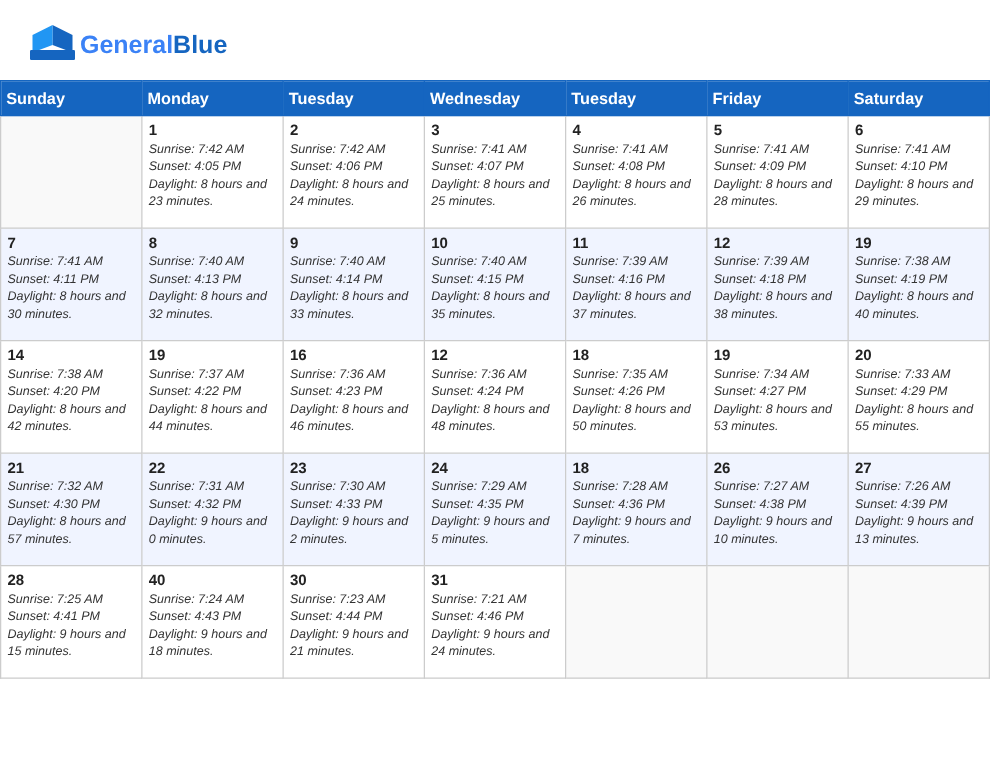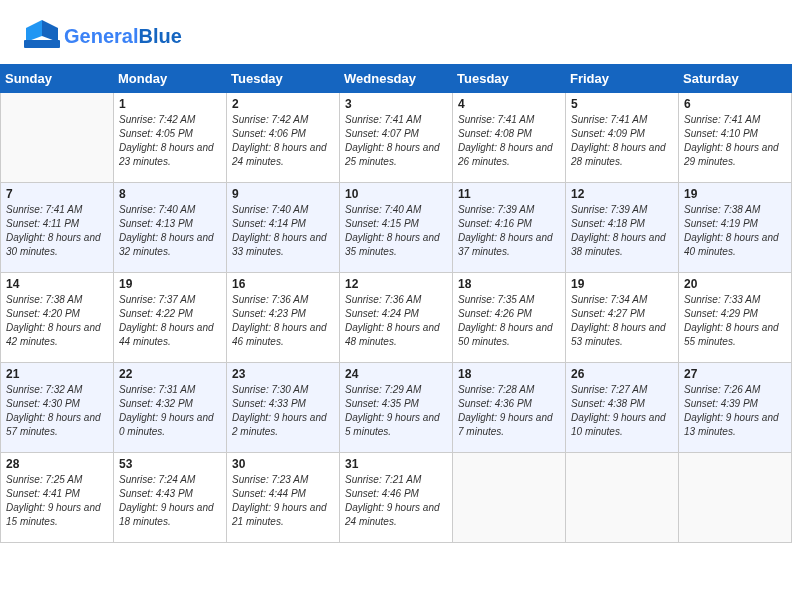--- a/index.html
+++ b/index.html
@@ -239,21 +239,21 @@
           <span class="day-number">27</span>
           <div class="day-info">Sunrise: 7:26 AM<br>Sunset: 4:39 PM<br>Daylight: 9 hours and 13 minutes.</div>
         </td>
       </tr>
       <tr>
         <td>
           <span class="day-number">28</span>
           <div class="day-info">Sunrise: 7:25 AM<br>Sunset: 4:41 PM<br>Daylight: 9 hours and 15 minutes.</div>
         </td>
         <td>
-          <span class="day-number">53</span>
+          <span class="day-number">40</span>
           <div class="day-info">Sunrise: 7:24 AM<br>Sunset: 4:43 PM<br>Daylight: 9 hours and 18 minutes.</div>
         </td>
         <td>
           <span class="day-number">30</span>
           <div class="day-info">Sunrise: 7:23 AM<br>Sunset: 4:44 PM<br>Daylight: 9 hours and 21 minutes.</div>
         </td>
         <td>
           <span class="day-number">31</span>
           <div class="day-info">Sunrise: 7:21 AM<br>Sunset: 4:46 PM<br>Daylight: 9 hours and 24 minutes.</div>
         </td>

